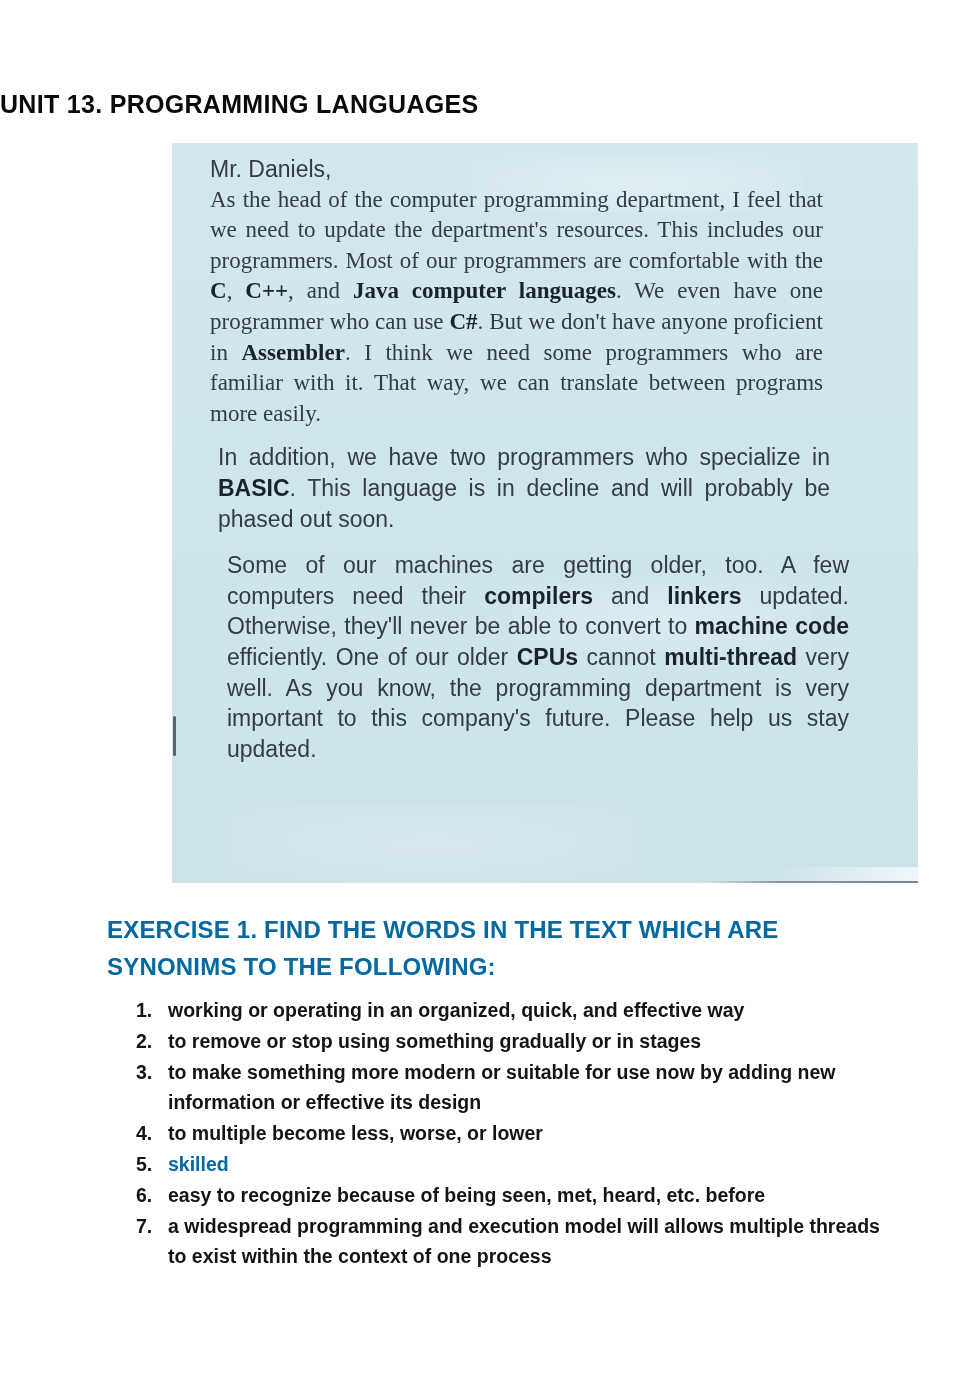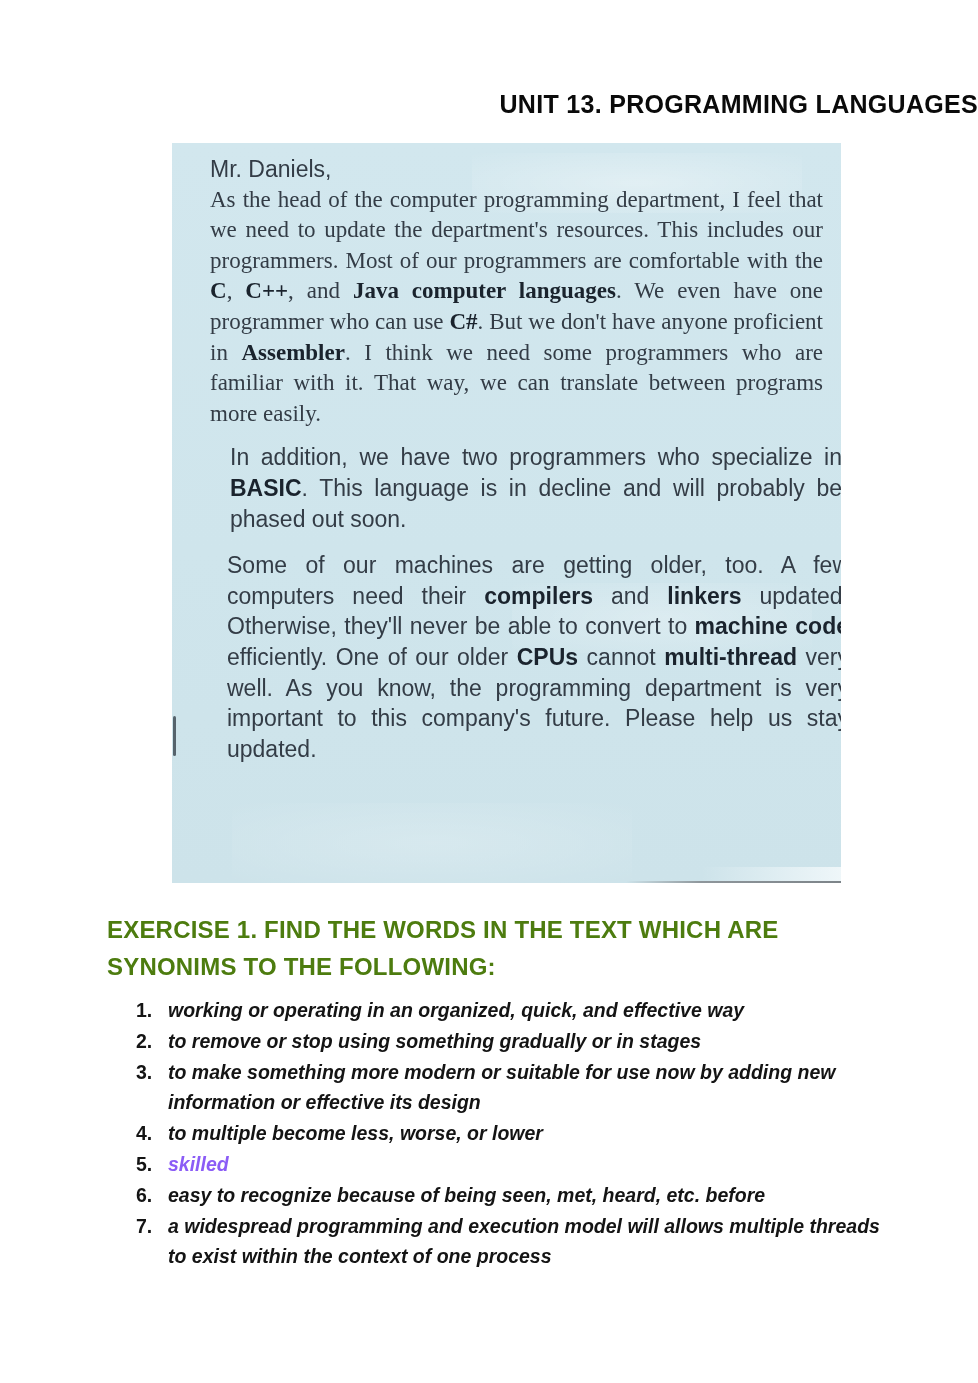--- a/index.html
+++ b/index.html
@@ -5,27 +5,27 @@
   * { margin:0; padding:0; box-sizing:border-box; }
   html,body { background:#ffffff; }
   body {
     width:978px; height:1383px; position:relative; overflow:hidden;
     font-family:"Liberation Sans", sans-serif;
   }
 
   
   .page-title {
     position:absolute; top:90px; left:0; width:978px;
-    text-align:right; font-size:25px; font-weight:bold;
+    text-align:left; font-size:25px; font-weight:bold;
     color:#0a0a0a; letter-spacing:0.3px;
   }
 
   
   .scan {
-    position:absolute; left:172px; top:143px; width:669px; height:740px;
+    position:absolute; left:172px; top:143px; width:746px; height:740px;
     background:linear-gradient(180deg,#d2e7ee 0%, #cfe5ec 55%, #cde3ea 100%);
     overflow:hidden;
   }
   
   .scan .blob1 { position:absolute; left:300px; top:10px; width:330px; height:60px;
     background:radial-gradient(ellipse at center, rgba(255,255,255,0.35), rgba(255,255,255,0)); }
   .scan .blob2 { position:absolute; left:340px; top:440px; width:300px; height:70px;
     background:radial-gradient(ellipse at center, rgba(255,255,255,0.28), rgba(255,255,255,0)); }
   .scan .blob3 { position:absolute; left:60px; top:660px; width:400px; height:80px;
     background:radial-gradient(ellipse at center, rgba(255,255,255,0.20), rgba(255,255,255,0)); }
@@ -43,41 +43,41 @@
     background:linear-gradient(90deg, rgba(255,255,255,0), rgba(250,253,254,0.75));
   }
 
   
   .letter {
     position:absolute; left:38px; top:11px; width:631px;
     font-size:23px; line-height:30.6px; color:#333c46;
   }
   .letter .para { text-align:justify; }
   .letter .p1 { width:613px;font-family:Liberation Serif, serif; }
-  .letter .p2 { width:612px; margin-left:20px; margin-top:13px; }
+  .letter .p2 { width:612px; margin-left:8px; margin-top:13px; }
   .letter .p3 { width:622px; margin-left:17px; margin-top:16px; }
   .letter .closing { margin-top:11px; margin-left:4px; }
   .letter .bld, .letter b { font-weight:bold; color:#1a232d; }
 
   
   .exercise-heading {
     position:absolute; left:107px; top:911px; width:772px;
     font-size:24px; font-weight:bold; line-height:37px;
-    color:#4d7c0f; letter-spacing:0.2px;
+    color:#0369a1; letter-spacing:0.2px;
   }
 
   
   .exercise-list { position:absolute; left:136px; top:995px; width:760px; }
   .exercise-item {
     display:flex; align-items:flex-start;
     font-size:19.5px; font-weight:bold; line-height:30.8px; color:#141414;
   }
   .exercise-item .num { width:32px; flex:none; }
-  .exercise-item .txt { width:715px;font-style:italic; }
-  .exercise-item.muted .txt { color:#8b5cf6; }
+  .exercise-item .txt { width:715px; }
+  .exercise-item.muted .txt { color:#0369a1; }
 </style>
 </head>
 <body>
 
 <div class="page-title">UNIT 13. PROGRAMMING LANGUAGES</div>
 
 <div class="scan">
   <div class="blob1"></div>
   <div class="blob2"></div>
   <div class="blob3"></div>

